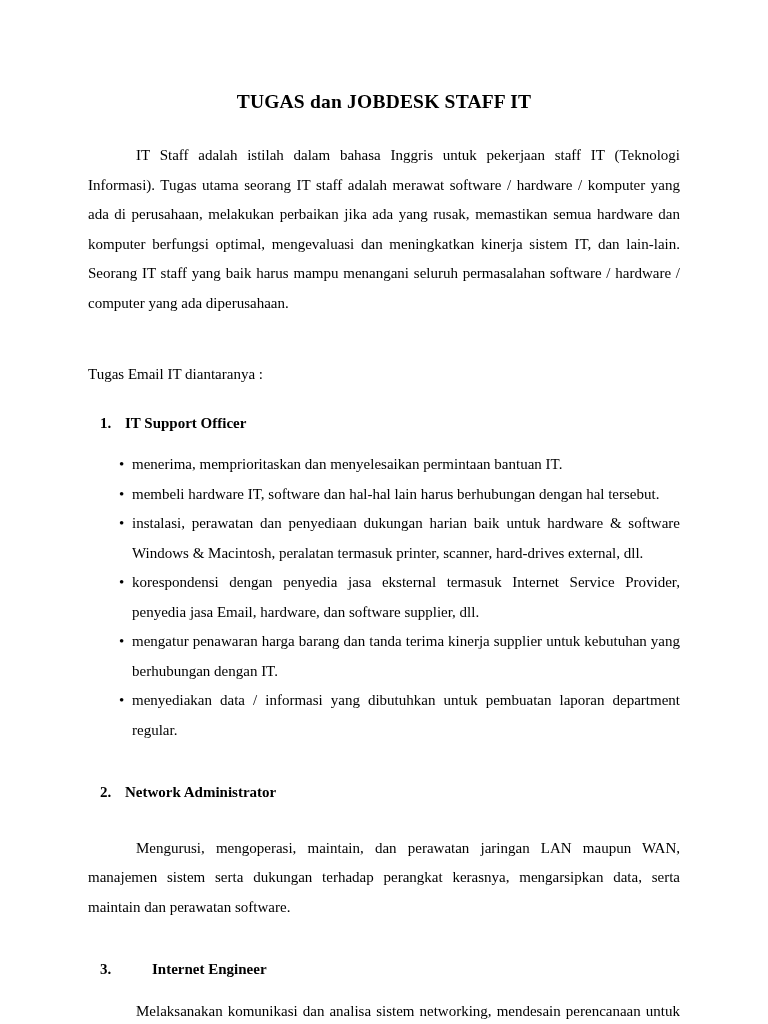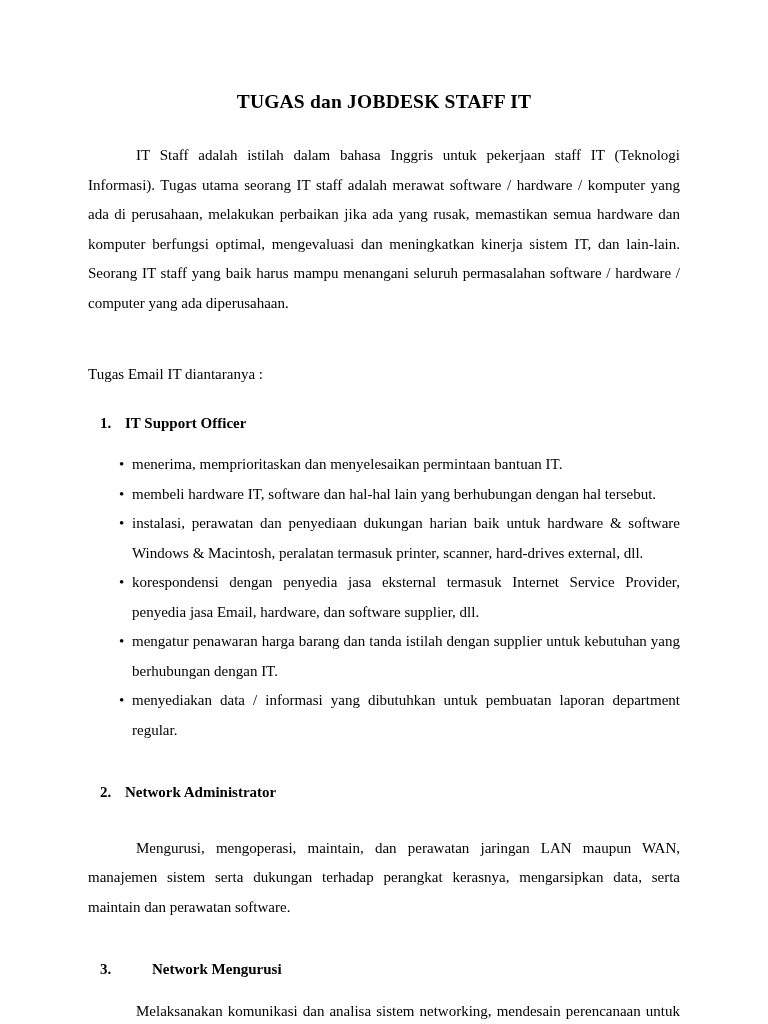--- a/index.html
+++ b/index.html
@@ -146,51 +146,51 @@
     <div class="sec-block">
       <div class="num-heading"><span class="num">1.</span><span>IT Support Officer</span></div>
 
       <ul class="bullets">
         <li>
             <span class="dot">•</span>
             <span class="btext">menerima, memprioritaskan dan menyelesaikan permintaan bantuan IT.</span>
           </li>
         <li>
             <span class="dot">•</span>
-            <span class="btext">membeli hardware IT, software dan hal-hal lain yang berhubungan dengan hal tersebut.</span>
+            <span class="btext">membeli hardware IT, software dan hal-hal lain harus berhubungan dengan hal tersebut.</span>
           </li>
         <li>
             <span class="dot">•</span>
             <span class="btext">instalasi, perawatan dan penyediaan dukungan harian baik untuk hardware &amp; software Windows &amp; Macintosh, peralatan termasuk printer, scanner, hard-drives external, dll.</span>
           </li>
         <li>
             <span class="dot">•</span>
             <span class="btext">korespondensi dengan penyedia jasa eksternal termasuk Internet Service Provider, penyedia jasa Email, hardware, dan software supplier, dll.</span>
           </li>
         <li>
             <span class="dot">•</span>
-            <span class="btext">mengatur penawaran harga barang dan tanda istilah dengan supplier untuk kebutuhan yang berhubungan dengan IT.</span>
+            <span class="btext">mengatur penawaran harga barang dan tanda terima kinerja supplier untuk kebutuhan yang berhubungan dengan IT.</span>
           </li>
         <li>
             <span class="dot">•</span>
             <span class="btext">menyediakan data / informasi yang dibutuhkan untuk pembuatan laporan department regular.</span>
           </li>
       </ul>
     </div>
 
     <div class="spacer-sm"></div>
 
     <div class="sec-block">
       <div class="num-heading"><span class="num">2.</span><span>Network Administrator</span></div>
 
       <p class="body-para">Mengurusi, mengoperasi, maintain, dan perawatan jaringan LAN maupun WAN, manajemen sistem serta dukungan terhadap perangkat kerasnya, mengarsipkan data, serta maintain dan perawatan software.</p>
     </div>
 
     <div class="spacer-sm"></div>
 
     <div class="sec-block">
-      <div class="num-heading wide-tab"><span class="num">3.</span><span>Network Mengurusi</span></div>
+      <div class="num-heading wide-tab"><span class="num">3.</span><span>Internet Engineer</span></div>
 
       <p class="body-para tight">Melaksanakan komunikasi dan analisa sistem networking, mendesain perencanaan untuk integrasi, mendukung jaringan pada internet, intranet dan ekstranet, serta menganalisa dan ikut mengambil bagian dalam pengembangan standardisasi keamanan dan implementasi</p>
     </div>
 
   </div>
 </div>
 
 </body></html>

